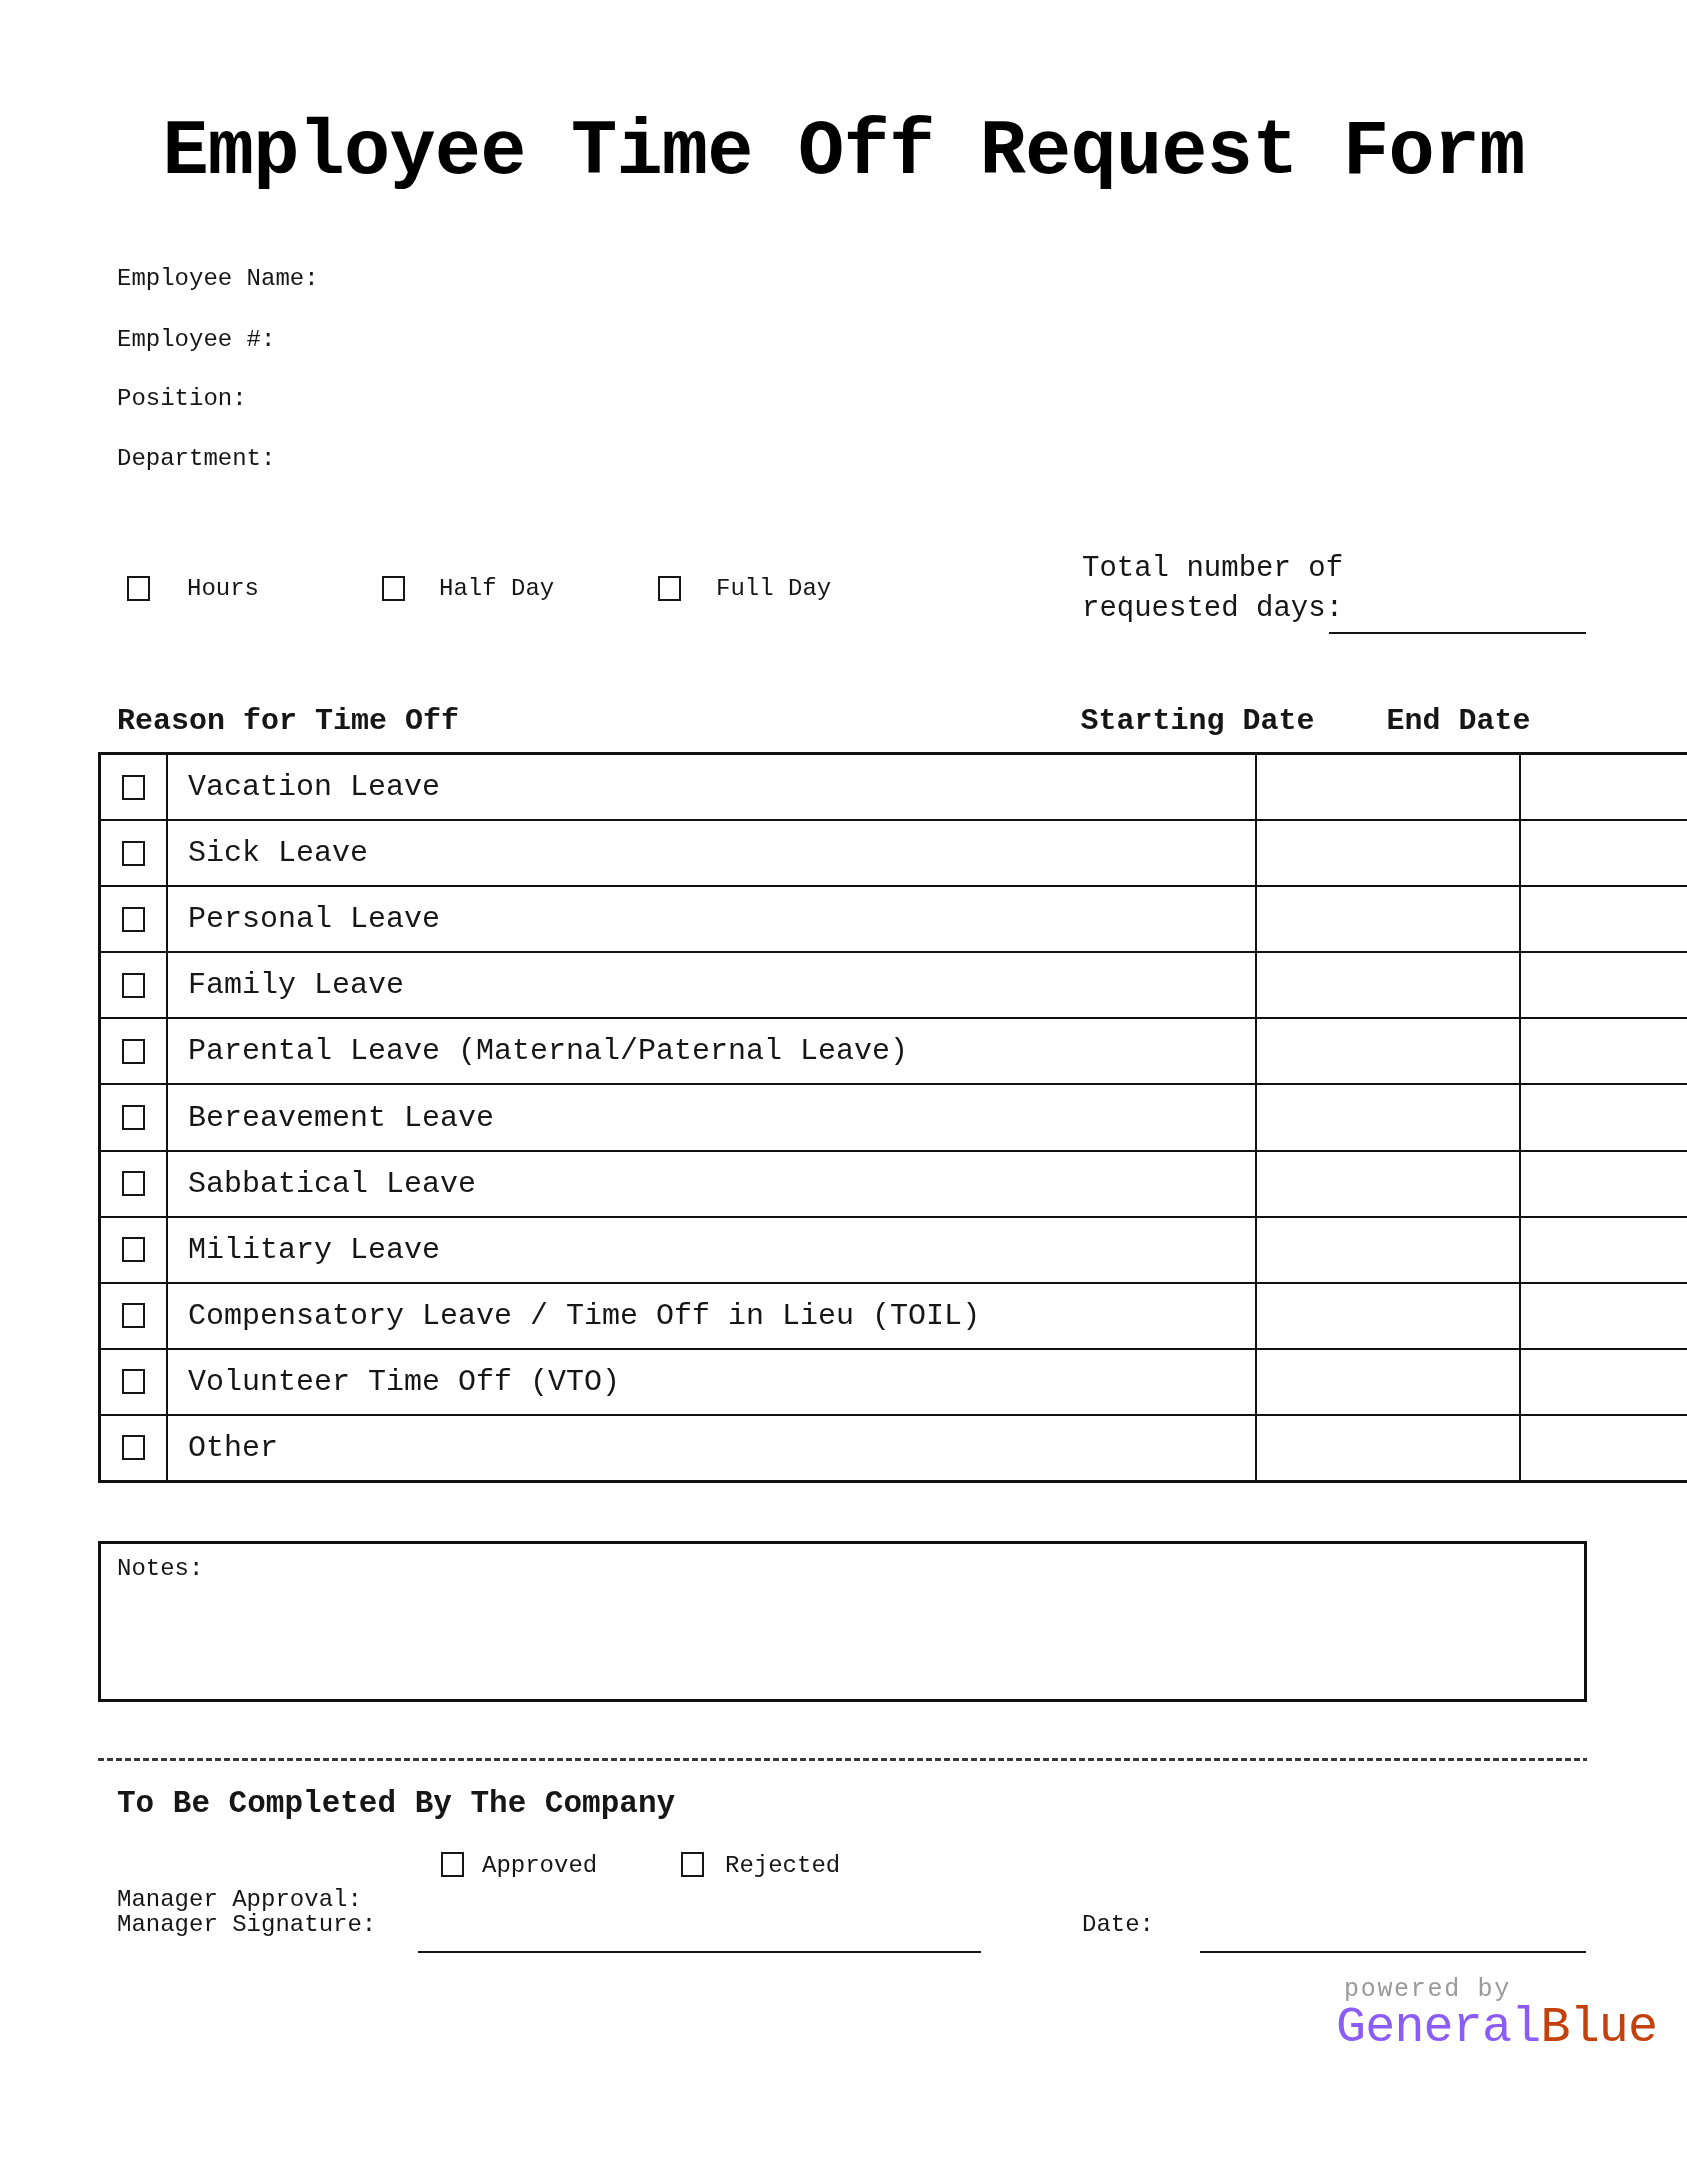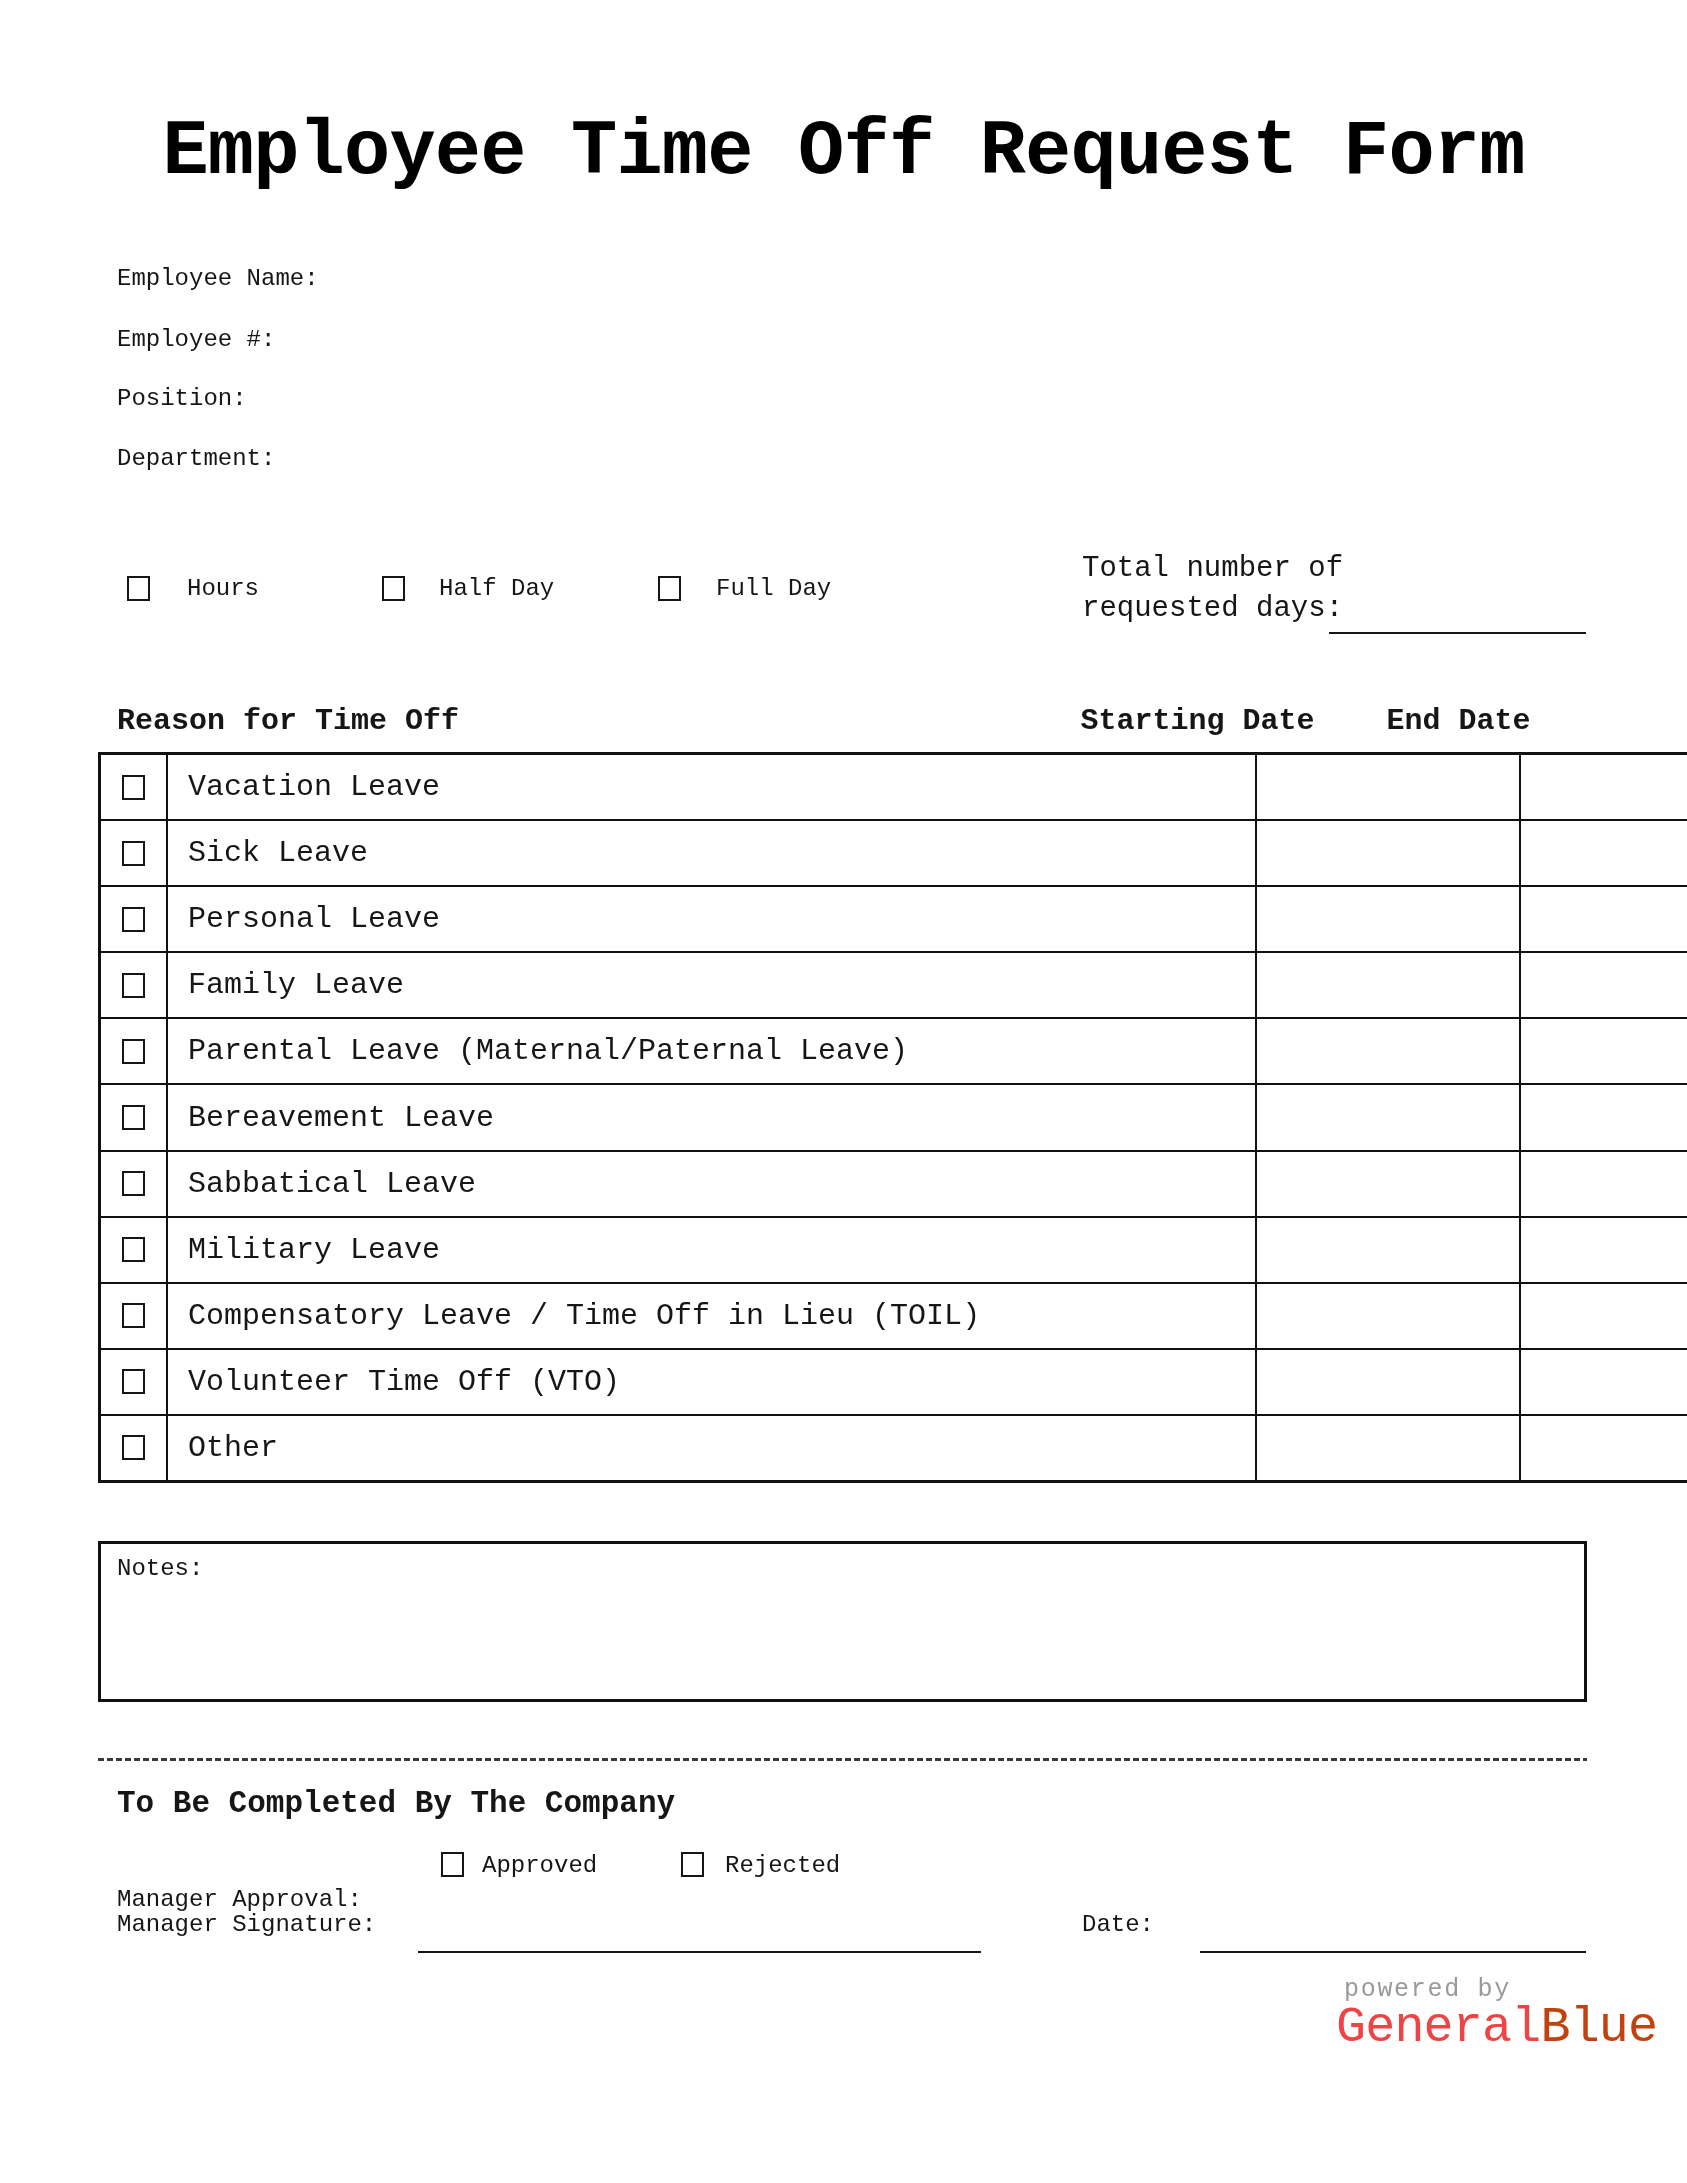--- a/index.html
+++ b/index.html
@@ -108,21 +108,21 @@
   .date-line{ left: 1200px; top: 1910px; width: 386px; height: 41px; border-bottom: 2.5px solid #161616; }
   
   .powered-by {
     left: 1344px; top: 1975px;
     font-size: 25px;
     letter-spacing: 1.7px;
     color: #9a9a9a;
     white-space: nowrap;
   }
   .brand { left: 1336px; top: 2003px; font-size: 50px; line-height: 1; white-space: nowrap; letter-spacing: -0.8px; }
-  .brand-black { color: #ef4444; }
+  .brand-black { color: #8b5cf6; }
   .brand-blue  { color: #c2410c; }
 </style>
 </head>
 <body>
 
 <div id="page">
 
   <div class="abs title">Employee Time Off Request Form</div>
 
   <div class="abs lbl emp-0">Employee Name:</div>

